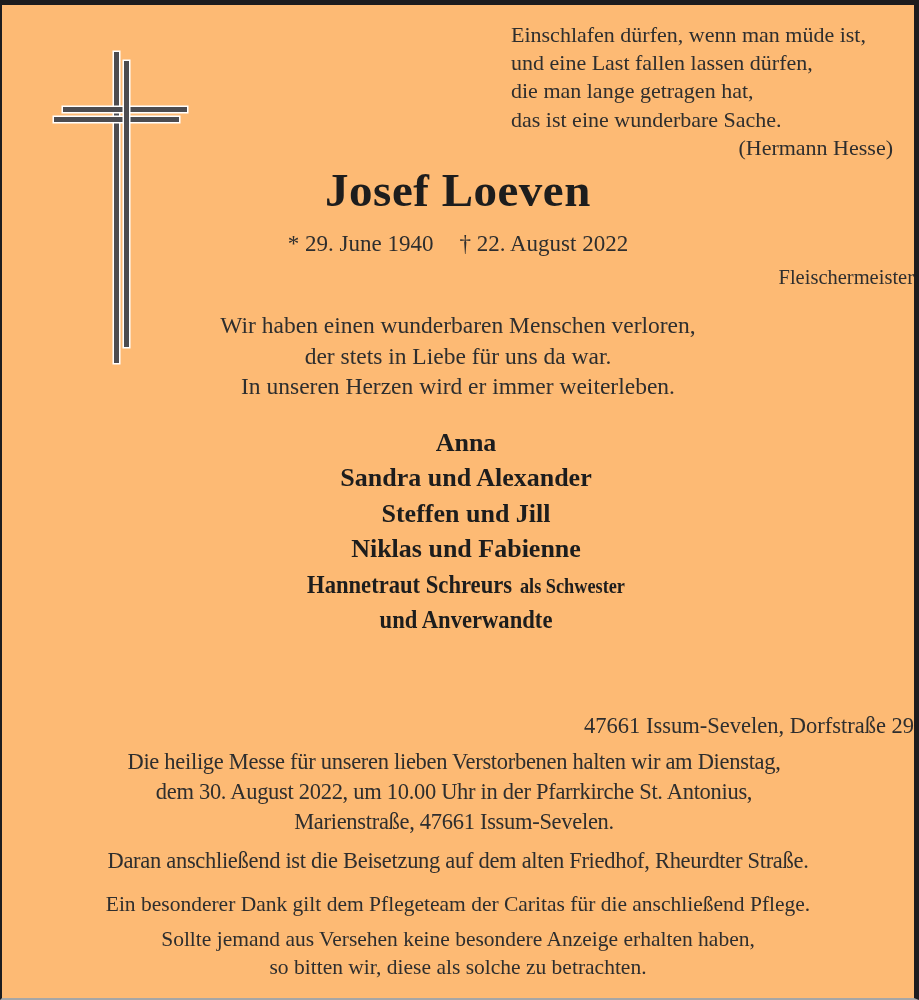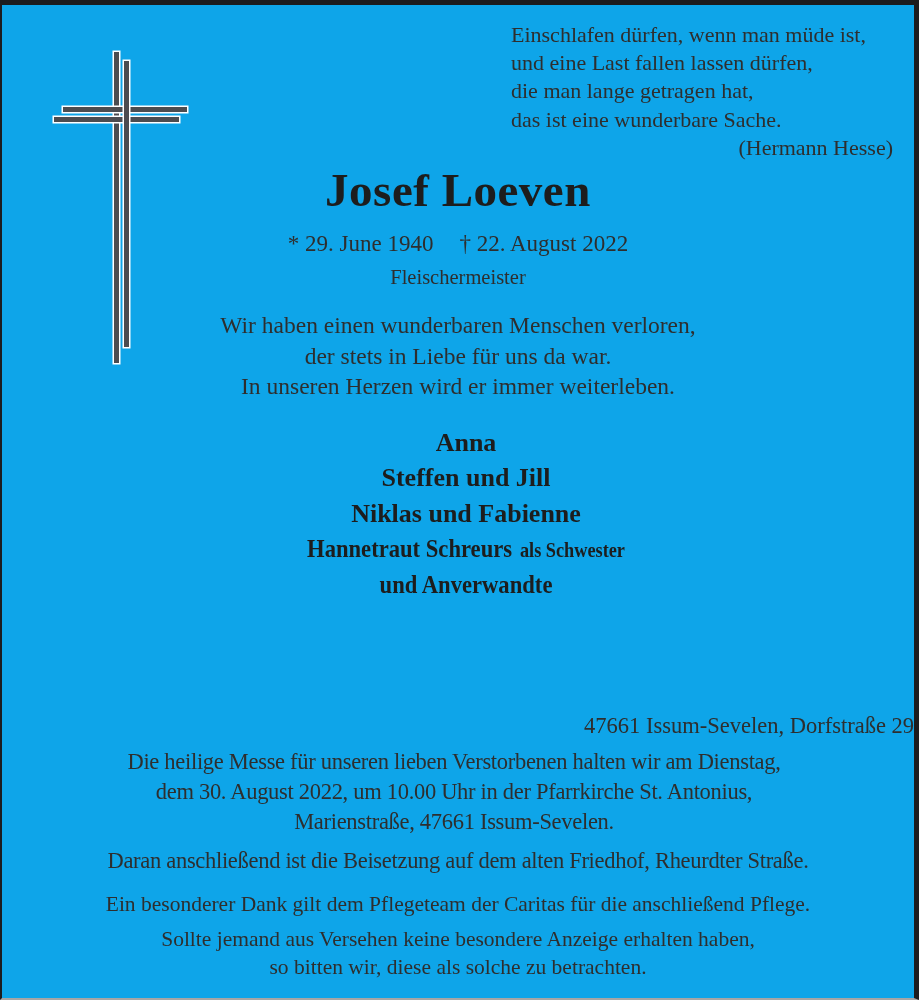--- a/index.html
+++ b/index.html
@@ -5,21 +5,21 @@
   html, body {
     margin: 0;
     padding: 0;
     background: #ffffff;
   }
   #notice {
     position: relative;
     width: 919px;
     height: 1000px;
     box-sizing: border-box;
-    background: #0ea5e9;
+    background: #fdba74;
     border-top: 5px solid #1c1c1e;
     border-right: 5px solid #1c1c1e;
     border-left: 2px solid #1c1c1e;
     border-bottom: 2px solid #a6a6a6;
     font-family: "Liberation Serif", "DejaVu Serif", serif;
     color: #2e2e2e;
     overflow: hidden;
   }
 
   
@@ -53,21 +53,21 @@
   }
 
   #dates {
     left: 0; right: 0; top: 226px;
     display: flex; justify-content: center; gap: 26px;
     font-size: 23px;
   }
 
   #profession {
     left: 0; right: 0; top: 261px;
-    text-align: center;
+    text-align: right;
     font-size: 20.5px;
   }
 
   #tribute {
     left: 0; right: 0; top: 305px;
     text-align: center;
     font-size: 23.5px; line-height: 30.5px;
   }
 
   #mourners {
@@ -148,20 +148,23 @@
     <div>Wir haben einen wunderbaren Menschen verloren,</div>
     <div>der stets in Liebe für uns da war.</div>
     <div>In unseren Herzen wird er immer weiterleben.</div>
   </div>
 
   <div id="mourners" class="abs">
     <div>
       <span>Anna</span><span class="mourner-suffix"></span>
     </div>
     <div>
+      <span>Sandra und Alexander</span><span class="mourner-suffix"></span>
+    </div>
+    <div>
       <span>Steffen und Jill</span><span class="mourner-suffix"></span>
     </div>
     <div>
       <span>Niklas und Fabienne</span><span class="mourner-suffix"></span>
     </div>
     <div class="condensed">
       <span>Hannetraut Schreurs</span><span class="mourner-suffix">als Schwester</span>
     </div>
     <div class="condensed">
       <span>und Anverwandte</span><span class="mourner-suffix"></span>

